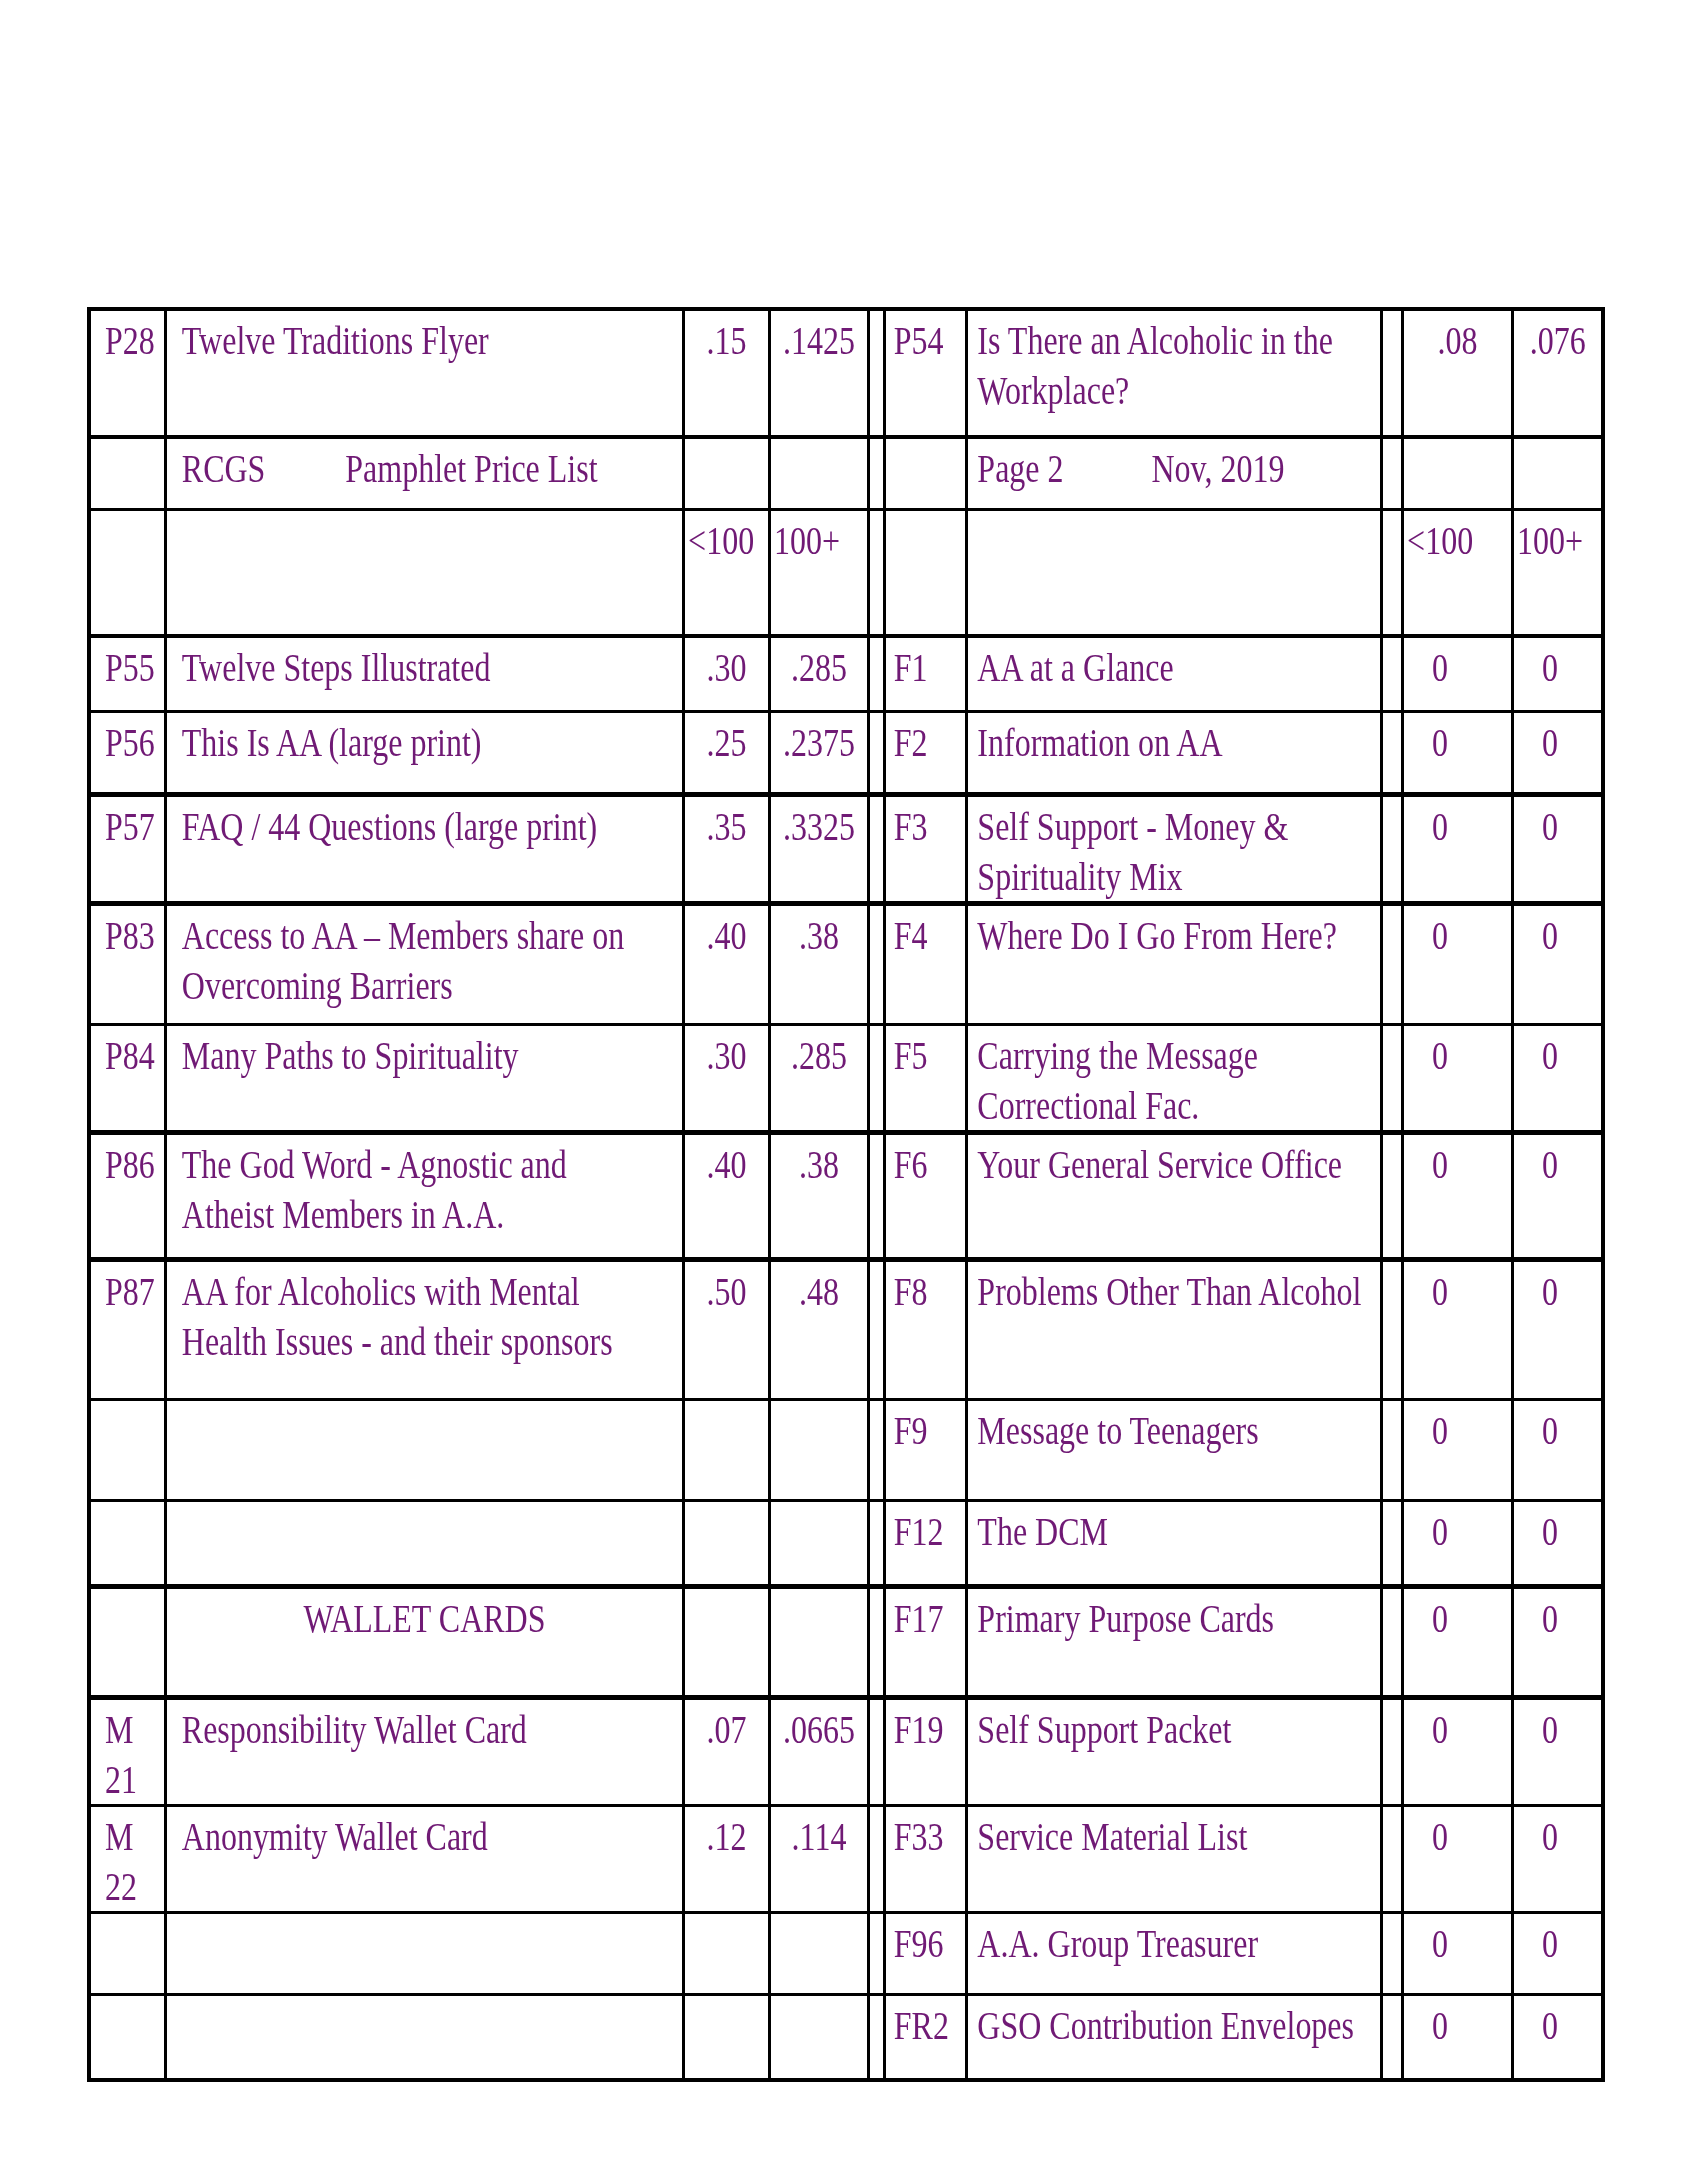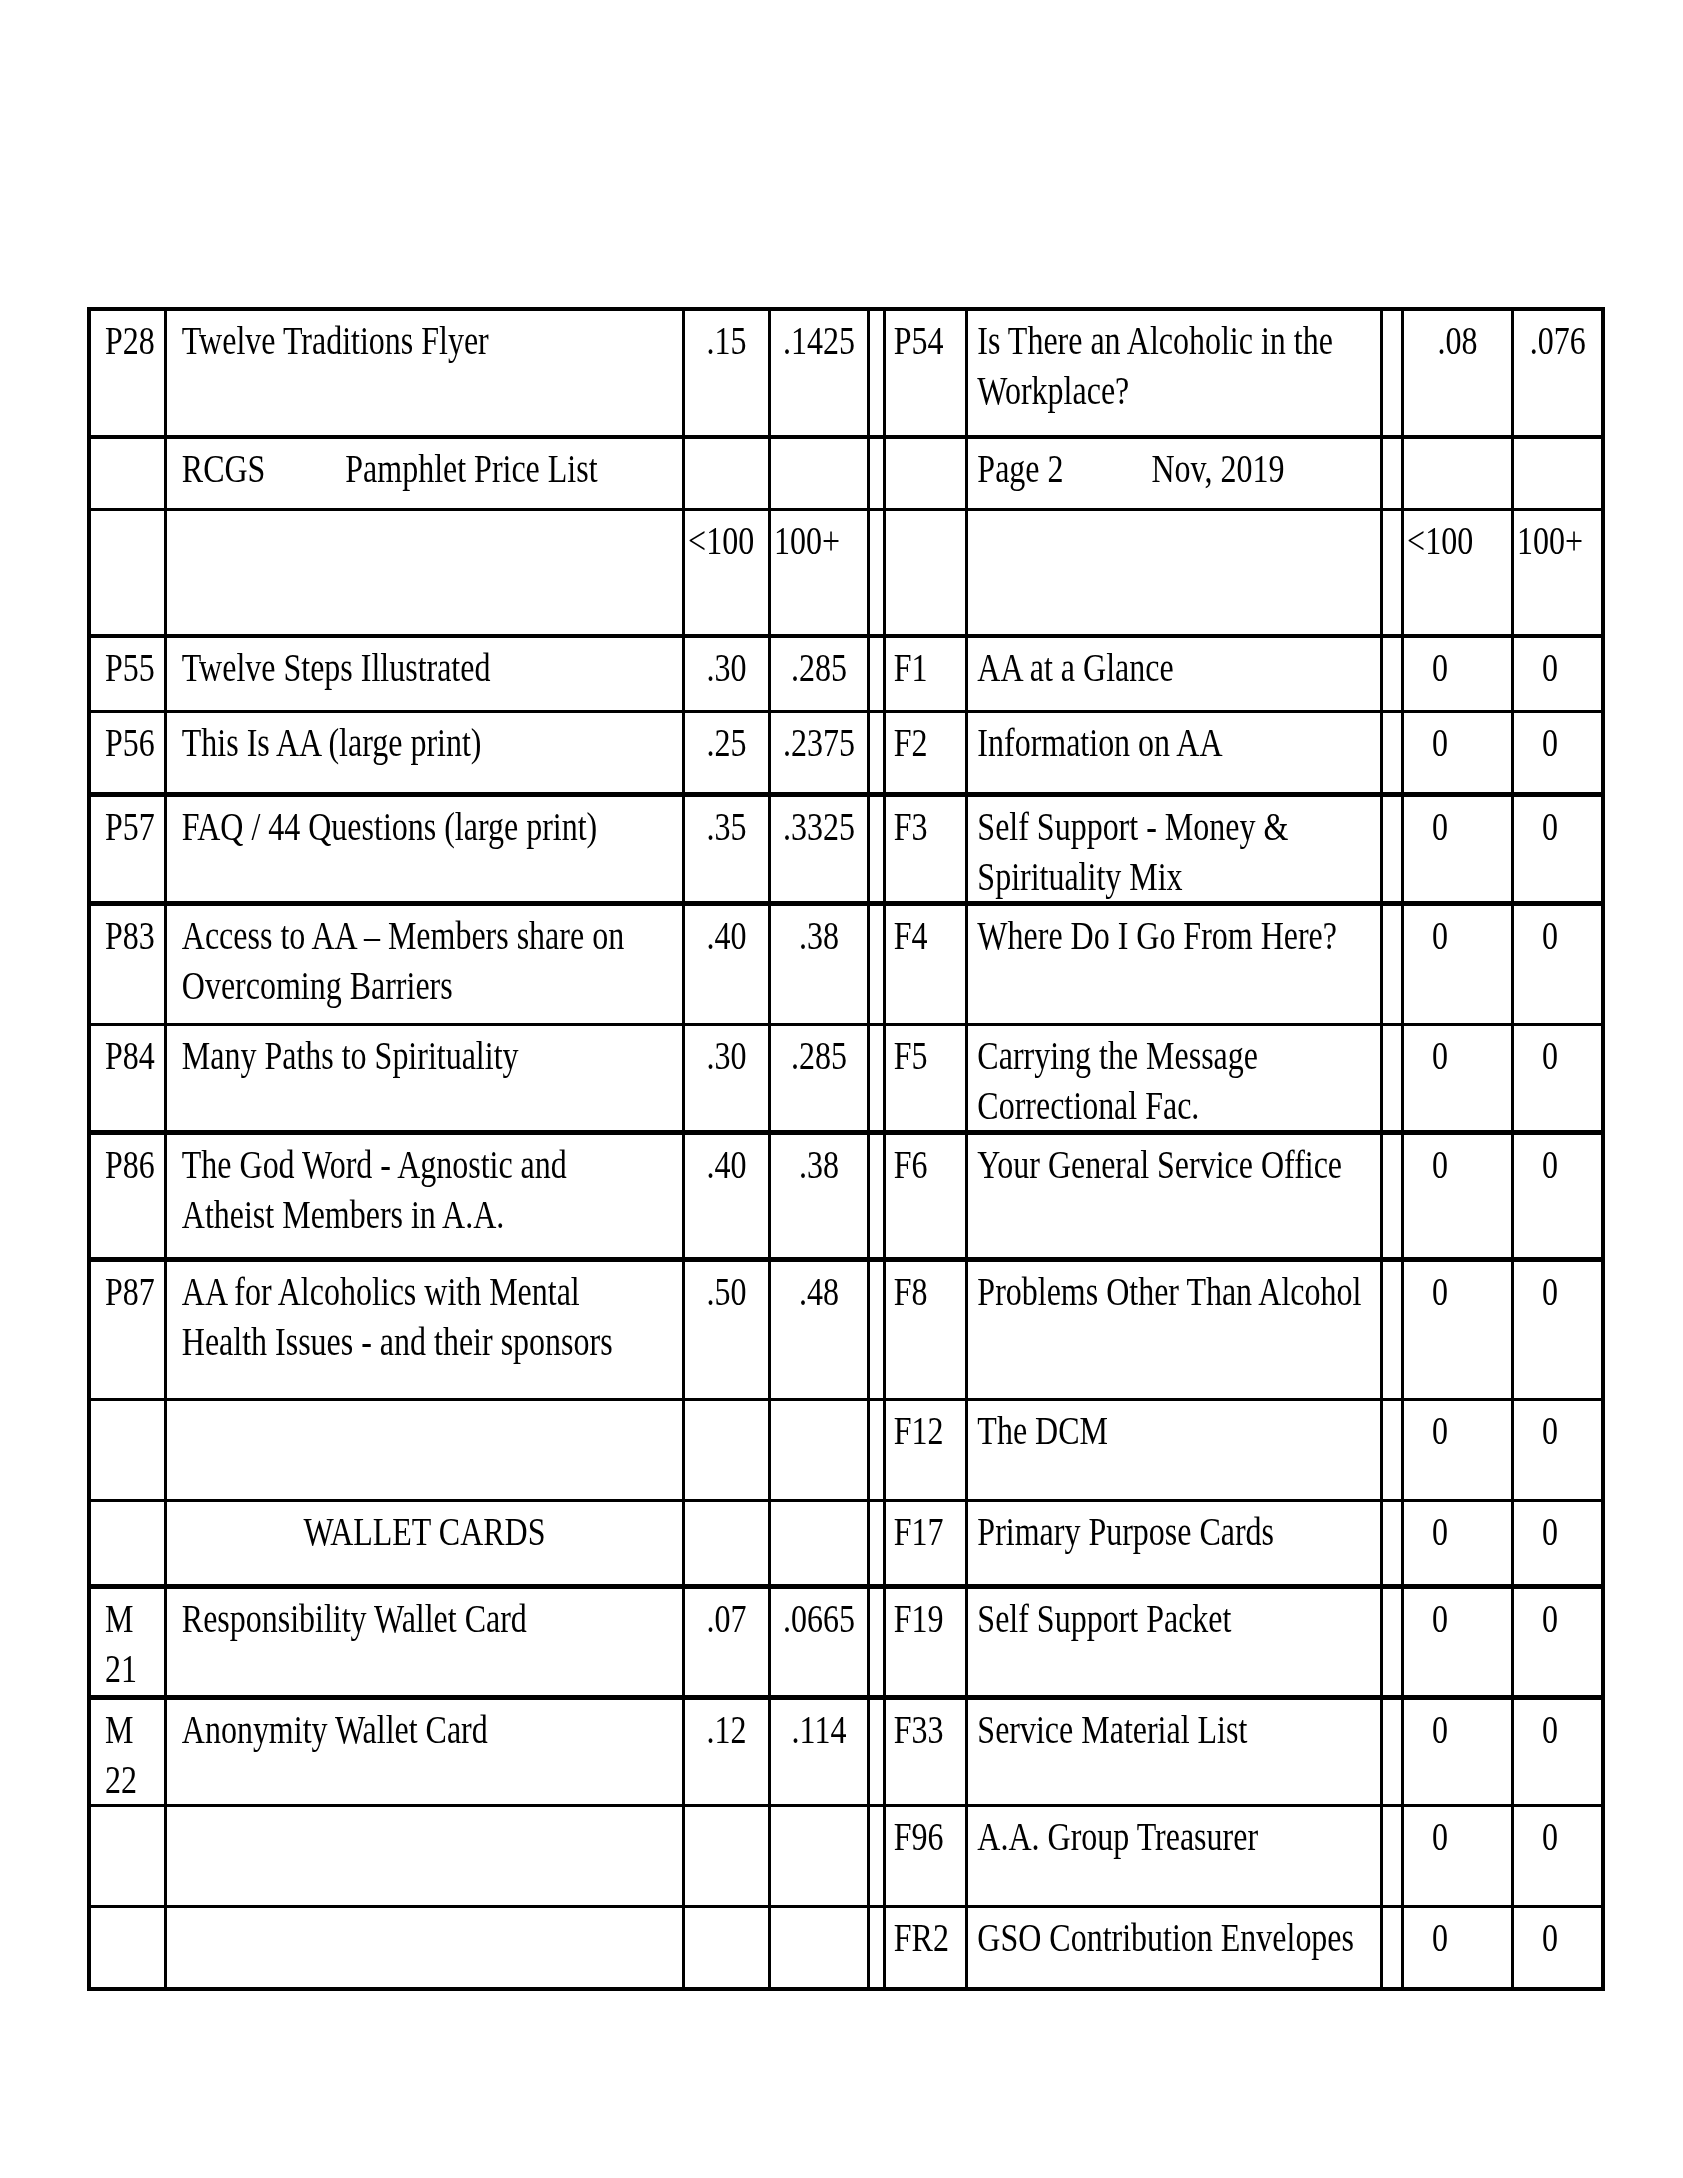--- a/index.html
+++ b/index.html
@@ -1,18 +1,18 @@
 <!DOCTYPE html>
 <html><head>
 <meta charset="utf-8">
 <style>
   html,body { margin:0; padding:0; background:#ffffff; }
   .page {
     position:relative; width:1683px; height:2178px; background:#ffffff;
-    font-family:"Liberation Serif","DejaVu Serif",serif; color:#000000;
+    font-family:"Liberation Serif","DejaVu Serif",serif; color:#701a75;
   }
   table.price-table {
     position:absolute; left:87px; top:307px; width:1516px;
     border-collapse:collapse; table-layout:fixed;
     border:4px solid #000;
   }
   td {
     border:3px solid #000;
     vertical-align:top;
     padding:4px 0 0 0;
@@ -379,20 +379,48 @@
             <span class="sq"></span>
           </td>
     <td class="c3 price">
             <span class="sq"></span>
           </td>
     <td class="c4 price">
             <span class="sq"></span>
           </td>
     <td class="c5 spacer"></td>
     <td class="c6 code">
+            <span class="sq">F9</span>
+          </td>
+    <td class="c7 desc">
+            <span class="sq">Message to Teenagers</span>
+          </td>
+    <td class="c8 spacer"></td>
+    <td class="c9 price pr">
+            <span class="sq">0</span>
+          </td>
+    <td class="c10 price pr">
+            <span class="sq">0</span>
+          </td>
+  </tr>
+        <tr class="k-item">
+    <td class="c1 code">
+            <span class="sq"></span>
+          </td>
+    <td class="c2 desc">
+            <span class="sq"></span>
+          </td>
+    <td class="c3 price">
+            <span class="sq"></span>
+          </td>
+    <td class="c4 price">
+            <span class="sq"></span>
+          </td>
+    <td class="c5 spacer"></td>
+    <td class="c6 code">
             <span class="sq">F12</span>
           </td>
     <td class="c7 desc">
             <span class="sq">The DCM</span>
           </td>
     <td class="c8 spacer"></td>
     <td class="c9 price pr">
             <span class="sq">0</span>
           </td>
     <td class="c10 price pr">

